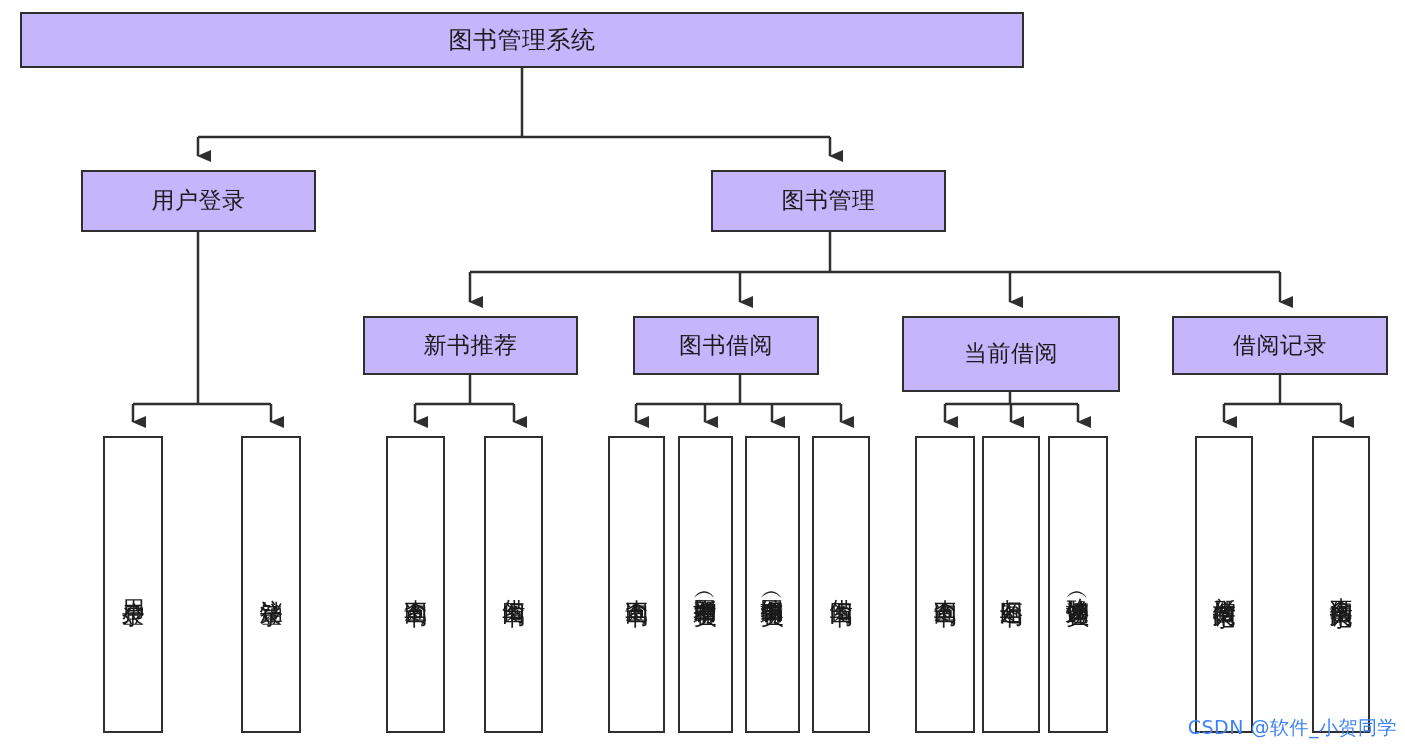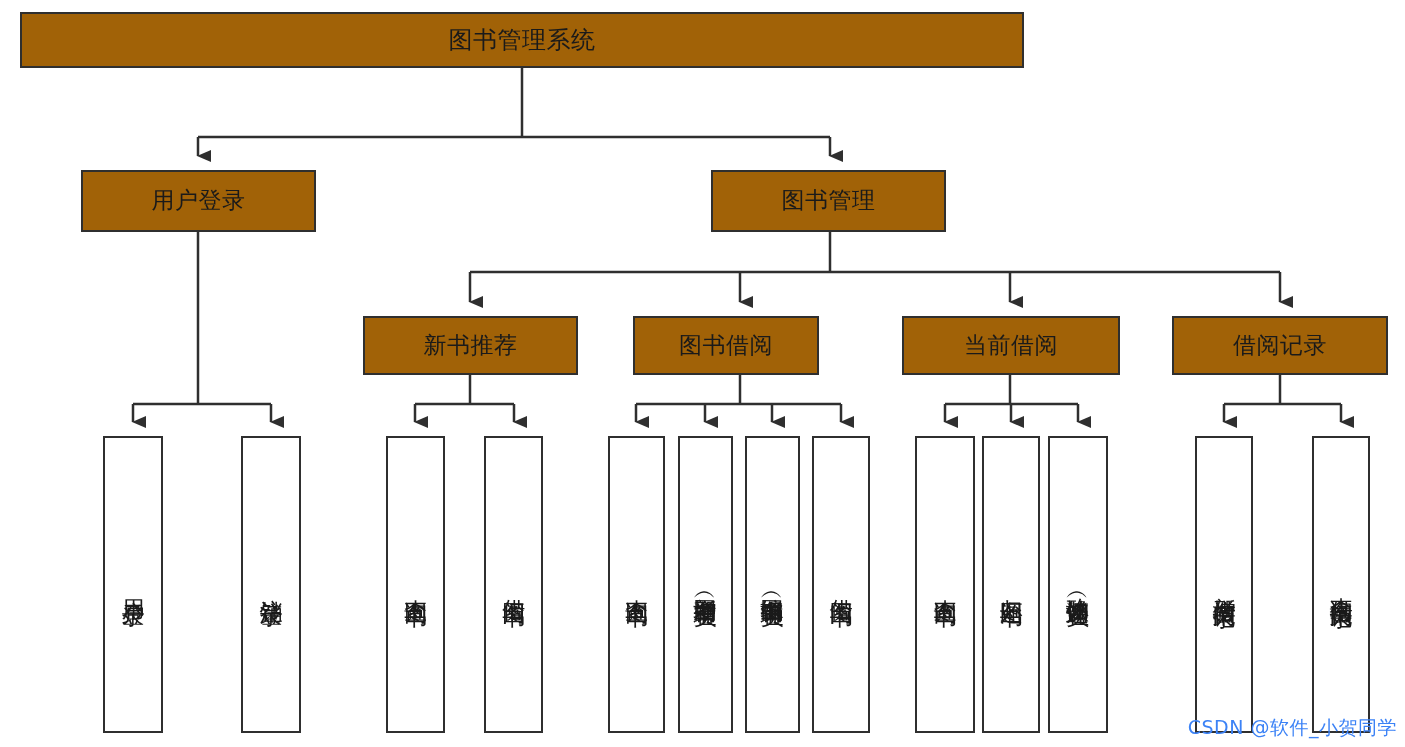--- a/index.html
+++ b/index.html
@@ -22,21 +22,21 @@
     left: 0;
     top: 0;
     width: 1405px;
     height: 747px;
     pointer-events: none;
   }
   .node {
     position: absolute;
     box-sizing: border-box;
     border: 2.5px solid #2f2f2f;
-    background: #a16207;
+    background: #c4b5fd;
     display: flex;
     align-items: center;
     justify-content: center;
     color: #1a1a1a;
     letter-spacing: 0.5px;
   }
   .node.h {
     font-size: 23px;
     line-height: 1.2;
   }
@@ -141,21 +141,21 @@
   <div class="node h" style="left: 363px; top: 316px; width: 215px; height: 59px;">
     <span>新书推荐</span>
   </div>
 
   <div class="node h" style="left: 711px; top: 170px; width: 235px; height: 62px;">
     <span>图书管理</span>
   </div>
   <div class="node h" style="left: 633px; top: 316px; width: 186px; height: 59px;">
     <span>图书借阅</span>
   </div>
-  <div class="node h" style="left: 902px; top: 316px; width: 218px; height: 59px; justify-content: center;">
+  <div class="node h" style="left: 902px; top: 316px; width: 218px; height: 76px; justify-content: center;">
     <span>当前借阅</span>
   </div>
   <div class="node h" style="left: 1172px; top: 316px; width: 216px; height: 59px; justify-content: center;">
     <span>借阅记录</span>
   </div>
 
   <div id="leaf-layer">
       <div class="leaf" style="left: 103px; top: 436px; width: 60px; height: 297px;">
         <span class="vtext">用户登录</span>
       </div>

